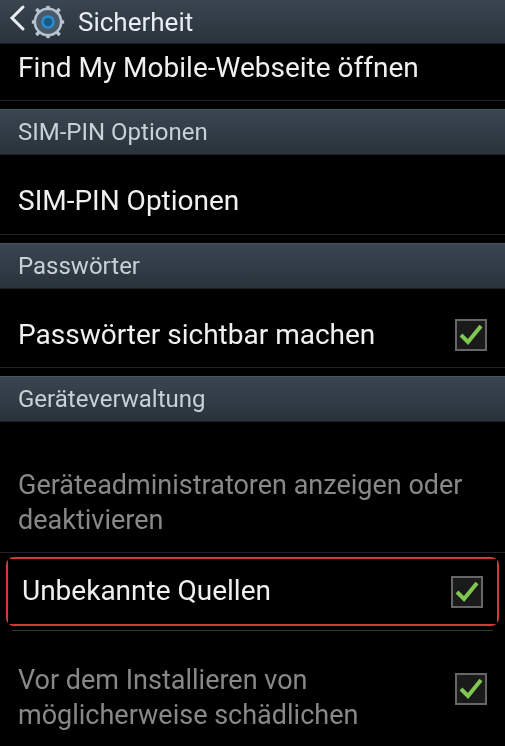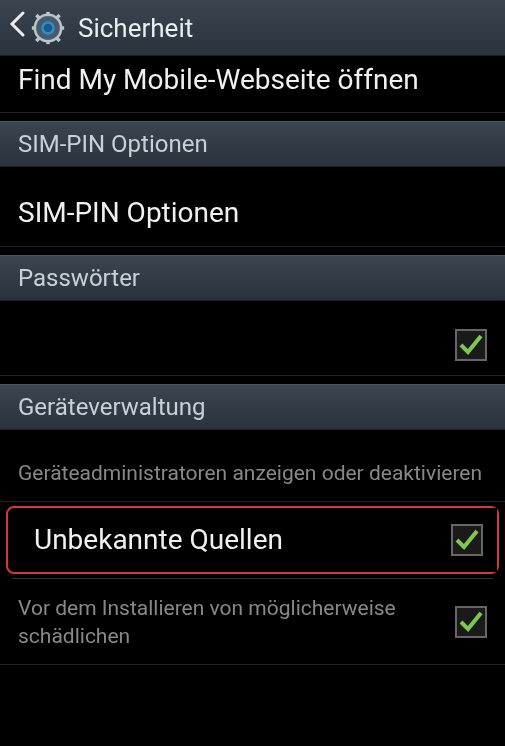--- a/index.html
+++ b/index.html
@@ -10,21 +10,21 @@
     body {
       width: 505px;
       height: 746px;
       background: #000;
       font-family: Roboto, Arial, sans-serif;
       overflow: hidden;
       position: relative;
     }
     .header {
       background: linear-gradient(to bottom, #3a4550, #2a333c);
-      height: 56px;
+      height: 44px;
       display: flex;
       align-items: center;
       padding: 0 8px;
       border-bottom: 1px solid #1a1f24;
     }
     .back-btn {
       display: flex;
       align-items: center;
       cursor: pointer;
     }
@@ -62,24 +62,24 @@
       flex: 1;
     }
     .item-title {
       color: #f0f0f0;
       font-size: 28px;
       font-weight: 400;
       line-height: 1.3;
     }
     .item-subtitle {
       color: #888;
-      font-size: 21px;
+      font-size: 27px;
       font-weight: 400;
       line-height: 1.3;
-      margin-top: 2px;
+      margin-top: 18px;
     }
     .section-header {
       background: linear-gradient(to bottom, #3a4550, #2a333c);
       padding: 8px 18px;
       border-top: 1px solid #4a5560;
       border-bottom: 1px solid #1a1f24;
       margin-top: 8px;
     }
     .section-title {
       color: #c8d0d8;
@@ -106,21 +106,20 @@
     }
     .checkbox svg {
       display: none;
       width: 28px;
       height: 28px;
     }
     .highlighted {
       border: 2px solid #d43838;
       border-radius: 8px;
       margin: 4px 6px;
-      padding-left: 12px;
     }
     .highlighted .item-row {
       border-bottom: none;
       padding: 14px 14px;
     }
     .divider {
       height: 1px;
       background: #333;
       margin: 0 12px;
     }
@@ -178,20 +177,23 @@
   </div>
 </div>
 
 <div class="section-header">
   <div class="section-title">Passwörter</div>
 </div>
 
 <div class="gap"></div>
 
 <div class="item-row">
+  <div class="item-content">
+    <div class="item-title">Passwörter sichtbar machen</div>
+  </div>
   <div class="checkbox checked">
     <svg viewBox="0 0 28 28">
       <path d="M 4 14 L 11 21 L 24 5" stroke="#7fc850" stroke-width="4" fill="none"></path>
     </svg>
   </div>
 </div>
 
 <div class="section-header">
   <div class="section-title">Geräteverwaltung</div>
 </div>

